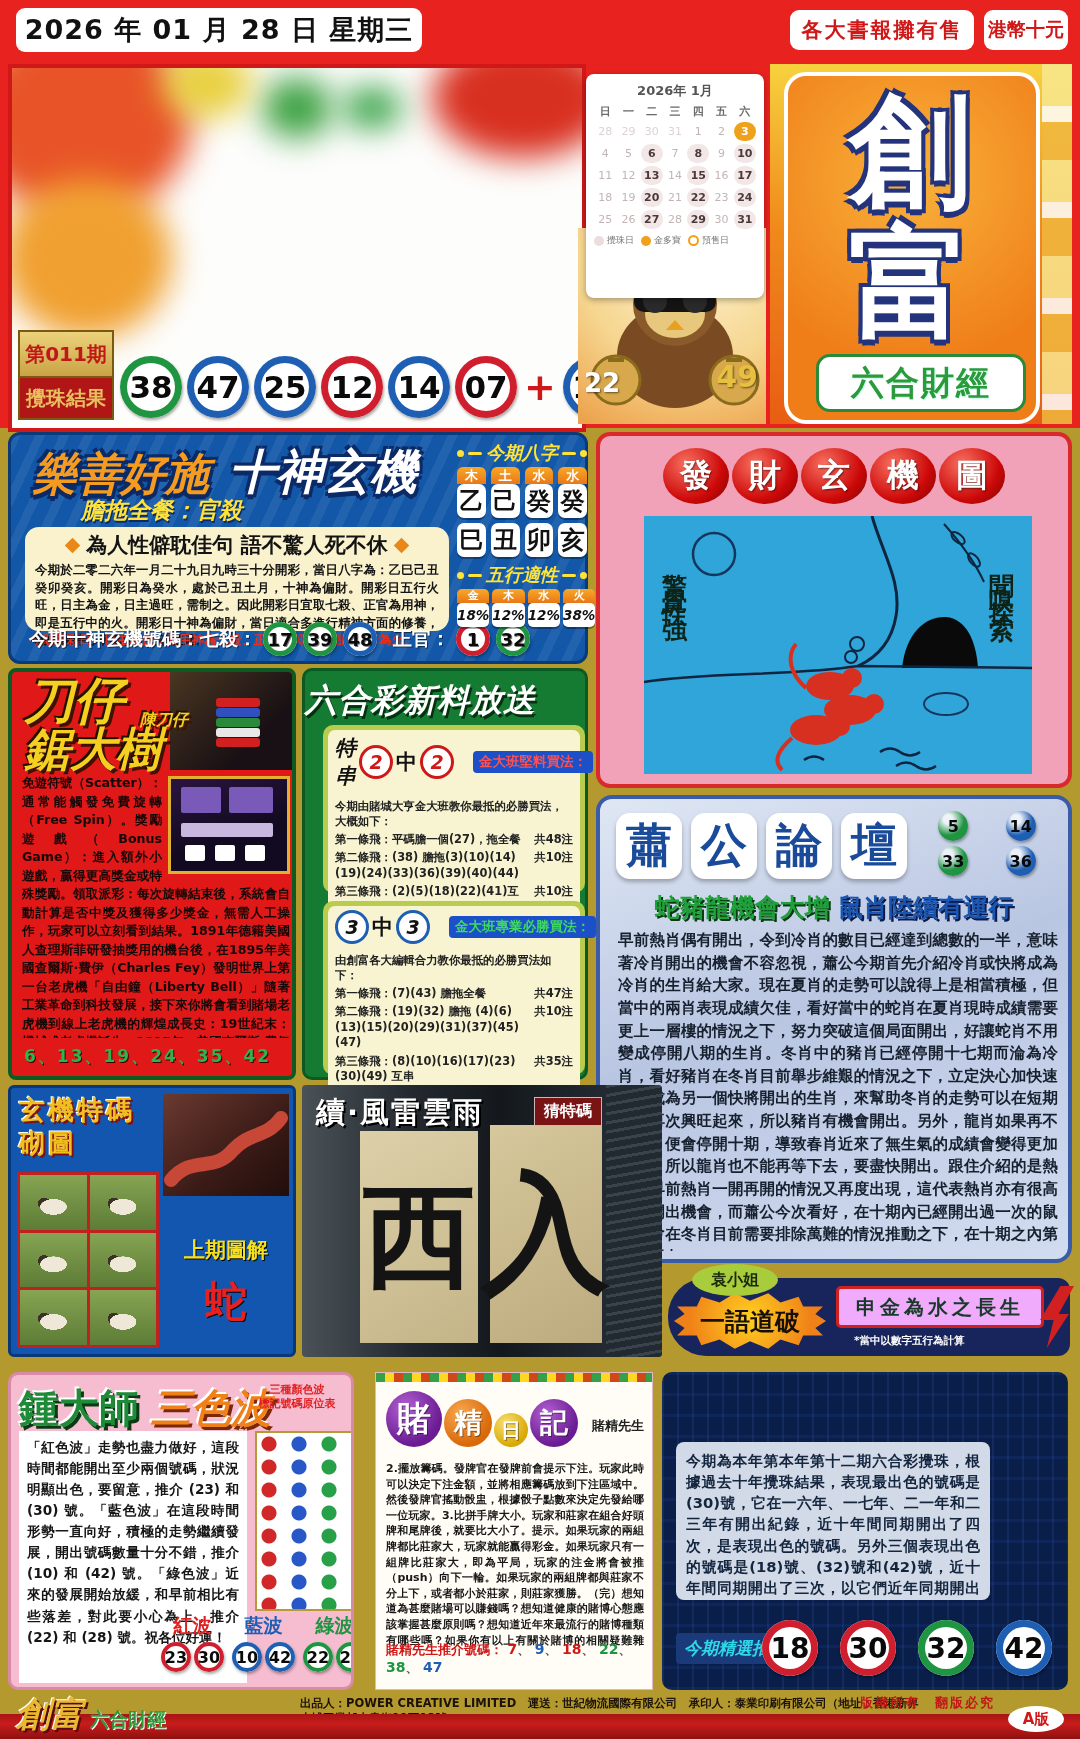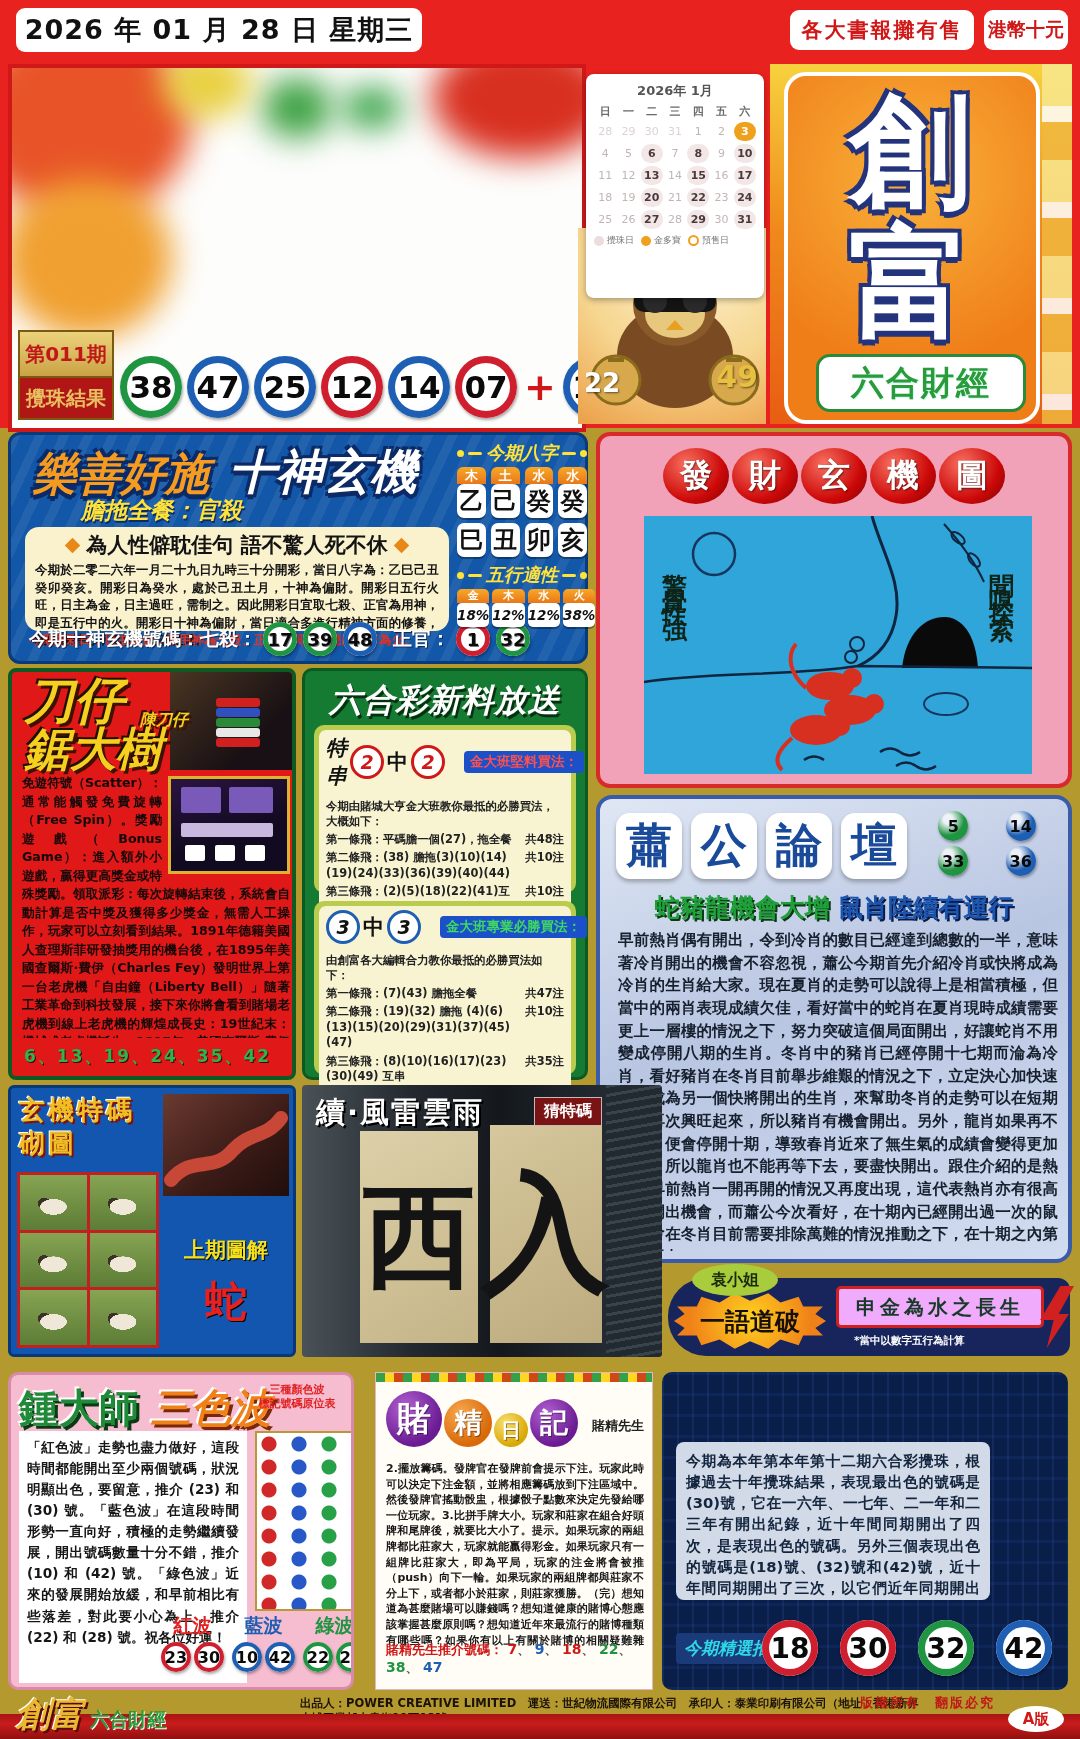--- a/index.html
+++ b/index.html
@@ -81,22 +81,22 @@
   .daozai{position:absolute;left:8px;top:668px;width:288px;height:412px;background:#e01818;border:4px solid #0e5a22;border-radius:8px;box-sizing:border-box;overflow:hidden}
   .dz-photo{position:absolute;right:0;top:0;width:122px;height:98px;background:linear-gradient(135deg,#4a3622,#181014 70%)}
   .chip{position:absolute;left:46px;width:44px;height:9px;border-radius:3px}
   .dz-t{position:absolute;font-weight:900;font-style:italic;color:#f5d020;text-shadow:-2px -2px 0 #201000,3px 3px 0 #401000;line-height:1}
   .dz-body{position:absolute;left:10px;top:102px;width:268px;height:264px;font-size:12.6px;line-height:1.47;color:#140808;font-weight:bold;text-align:justify;overflow:hidden}
   .slotimg{float:right;width:116px;height:92px;background:linear-gradient(160deg,#2a1440,#120a20 60%);border:3px solid #e0b030;margin:2px 0 4px 6px;position:relative}
   .slotimg i{position:absolute;background:#7a5ab8;border-radius:2px}
   .dz-nums{position:absolute;left:12px;bottom:8px;font-size:17px;font-weight:900;color:#2db44e;letter-spacing:2px;text-shadow:1px 1px 0 #400}
   
   .xinliao{position:absolute;left:302px;top:668px;width:286px;height:412px;background:#157a32;border:3px solid #0c5a22;border-radius:10px;box-sizing:border-box}
-  .xl-title{position:absolute;top:8px;width:100%;text-align:center;font-size:32px;font-weight:900;font-style:italic;color:#fff;text-shadow:2px 3px 0 #06300f;letter-spacing:1px}
-  .xl-box{position:absolute;left:9px;width:262px;background:#b9cc4d;border-radius:10px;padding:5px;box-sizing:border-box}
+  .xl-title{position:absolute;top:8px;width:100%;text-align:left;font-size:32px;font-weight:900;font-style:italic;color:#fff;text-shadow:2px 3px 0 #06300f;letter-spacing:1px}
+  .xl-box{position:absolute;left:18px;width:262px;background:#b9cc4d;border-radius:10px;padding:5px;box-sizing:border-box}
   .xl-in{background:#f8f4d2;border-radius:7px;padding:4px 7px}
   .xl-hd{display:flex;align-items:center;gap:3px}
   .xl-k{font-size:21px;font-weight:900;font-style:italic;color:#111}
   .circ{width:28px;height:28px;border-radius:50%;background:#fff;display:inline-flex;align-items:center;justify-content:center;font-weight:900;font-style:italic;flex:none}
   .circ.red{border:3px solid #d01818;color:#d01818;font-size:19px}
   .circ.blue{border:3px solid #1e5fb4;color:#111;font-size:19px}
   .xl-mid{font-size:21px;font-weight:900;color:#111}
   .xl-tag{margin-left:16px;background:#1b50c8;border-radius:4px;padding:2px 6px;font-size:13.5px;font-weight:900;white-space:nowrap}
   .xl-tag.t1{color:#ff5050}.xl-tag.t2{color:#3fd860}
   .xl-intro{font-size:11.4px;font-weight:bold;color:#222;margin-top:9px}

